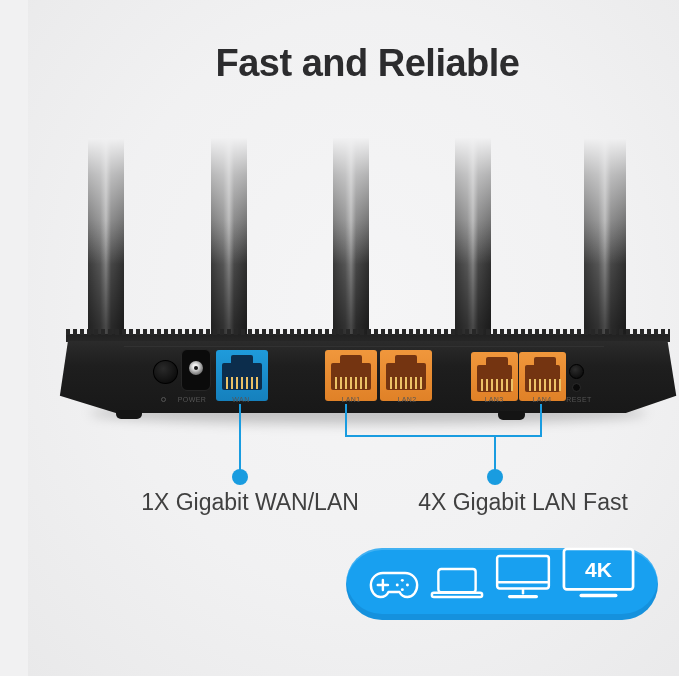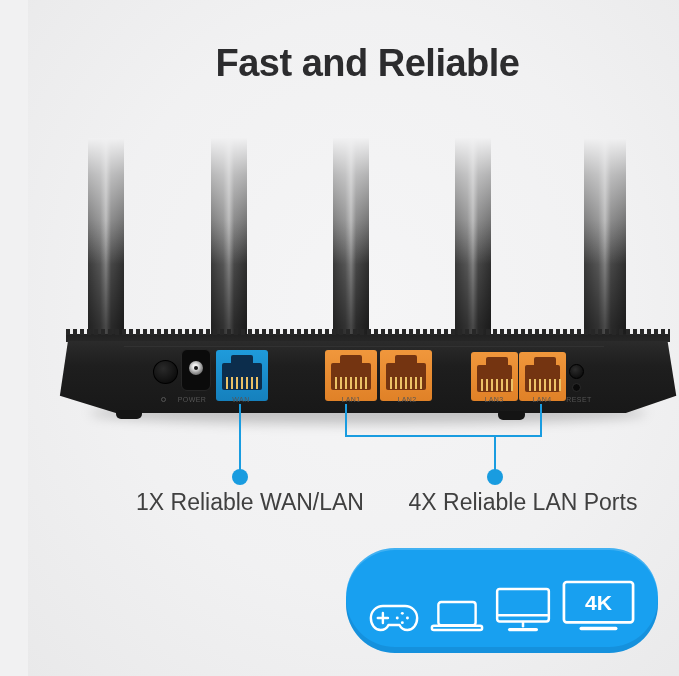--- a/index.html
+++ b/index.html
@@ -97,21 +97,21 @@
   .cdot{
     position:absolute;width:16px;height:16px;border-radius:50%;
     background:var(--accent);z-index:6;
   }
   .clabel{
     position:absolute;top:489px;transform:translateX(-50%);
     font-size:23px;color:#404040;white-space:nowrap;z-index:6;
   }
   
   .badge{
-    position:absolute;left:318px;top:548px;width:312px;height:105px;border-radius:49px;
+    position:absolute;left:318px;top:548px;width:312px;height:72px;border-radius:49px;
     background:var(--badge-bg);
     box-shadow:inset 0 -6px 0 rgba(0,40,90,0.12), inset 0 2px 0 rgba(255,255,255,0.18);
     display:flex;align-items:flex-end;justify-content:center;gap:11px;
     padding:0 20px 21px 20px;z-index:6;
   }
   .badge svg{display:block;}
 </style>
 </head>
 <body>
 
@@ -179,22 +179,22 @@
 
   <div class="cline" style="left:211px;top:404px;width:2px;height:66px"></div>
   <div class="cdot" style="left:204px;top:469px"></div>
 
   <div class="cline" style="left:317px;top:404px;width:2px;height:33px"></div>
   <div class="cline" style="left:512px;top:404px;width:2px;height:33px"></div>
   <div class="cline" style="left:317px;top:435px;width:197px;height:2px"></div>
   <div class="cline" style="left:466px;top:435px;width:2px;height:35px"></div>
   <div class="cdot" style="left:459px;top:469px"></div>
 
-  <div class="clabel" style="left:222px">1X Reliable WAN/LAN</div>
-  <div class="clabel" style="left:495px">4X Reliable LAN Ports</div>
+  <div class="clabel" style="left:222px">1X Gigabit WAN/LAN</div>
+  <div class="clabel" style="left:495px">4X Gigabit LAN Fast</div>
 
   <div class="badge">
     <span>
       <svg width="50" height="28" viewBox="0 0 54 30" fill="none" stroke="#fff" stroke-width="2.6" stroke-linecap="round" stroke-linejoin="round">
         <path d="M15 2 h24 c7.2 0 13 5.8 13 13 0 7.2 -4.5 13 -10.5 13 -3.8 0 -7 -2.2 -8.5 -5.5 h-12 c-1.5 3.3 -4.7 5.5 -8.5 5.5 C6.5 28 2 22.2 2 15 2 7.8 7.8 2 15 2 Z"></path>
         <path d="M15 9.5 v11 M9.5 15 h11"></path>
         <circle cx="36" cy="10" r="1.6" fill="#fff" stroke="none"></circle>
         <circle cx="41.5" cy="15" r="1.6" fill="#fff" stroke="none"></circle>
         <circle cx="36" cy="20" r="1.6" fill="#fff" stroke="none"></circle>
         <circle cx="30.5" cy="15" r="1.6" fill="#fff" stroke="none"></circle>

